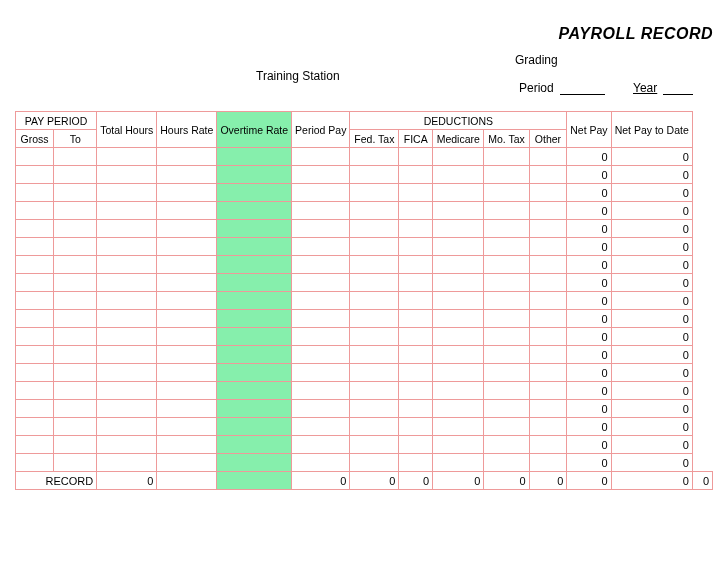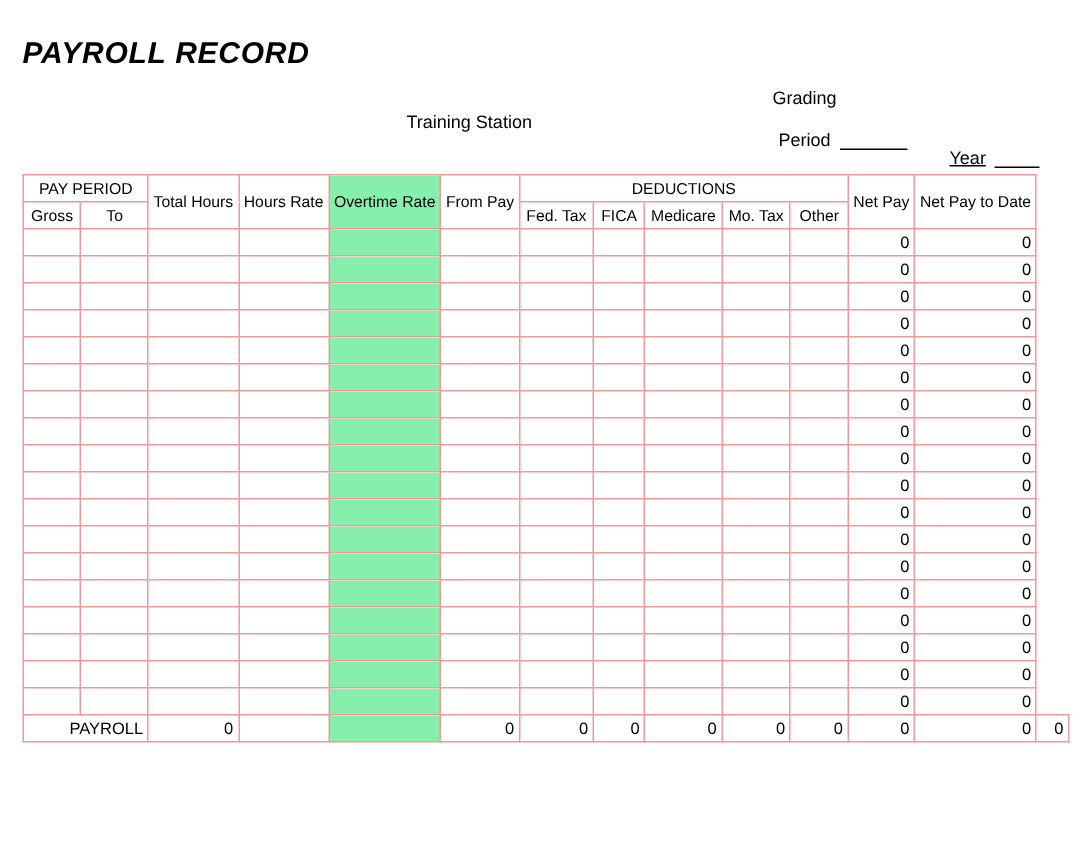--- a/index.html
+++ b/index.html
@@ -12,49 +12,50 @@
     color: #000000;
     width: 728px;
     height: 562px;
     overflow: hidden;
   }
   .page {
     padding: 25px 15px 15px 15px;
     position: relative;
   }
   .title {
-    font-size: 20px;
+    font-size: 16px;
     font-weight: bold;
     font-style: italic;
     letter-spacing: 0.5px;
     margin-bottom: 10px;
+    text-align: right;
   }
   .meta-rows {
     position: relative;
     height: 58px;
     font-size: 12px;
   }
   .meta-field {
     position: absolute;
     display: flex;
     align-items: flex-start;
     gap: 6px;
   }
   .meta-field .blank {
     border-bottom: 1px solid #000;
     height: 14px;
     display: inline-block;
   }
   .name-field  { left: 0px;   top: 28px; }
   .name-field .blank { width: 155px; }
-  .train-field { left: 256px; top: 16px; }
+  .train-field { left: 241px; top: 16px; }
   .grade-field { left: 500px; top: 0px; }
   .period-field{ left: 504px; top: 28px; }
   .period-field .blank { width: 45px; }
-  .year-field  { left: 618px; top: 40px; text-decoration: underline; }
+  .year-field  { left: 618px; top: 28px; text-decoration: underline; }
   .year-field .blank { width: 30px; }
 
   table.payroll {
     border-collapse: collapse;
     table-layout: fixed;
     margin-top: 0;
   }
   table.payroll th,
   table.payroll td {
     border: 1px solid #ee9a9a;
@@ -129,21 +130,21 @@
         <col class="c-net">
       <col class="c-netd">
         <col class="c-extra">
     </colgroup>
     <thead>
       <tr>
         <th colspan="2">PAY PERIOD</th>
         <th rowspan="2">Total Hours</th>
         <th rowspan="2">Hours Rate</th>
         <th rowspan="2" class="shaded">Overtime Rate</th>
-        <th rowspan="2">From Pay</th>
+        <th rowspan="2">Period Pay</th>
         <th colspan="5">DEDUCTIONS</th>
         <th rowspan="2">Net Pay</th>
         <th rowspan="2">Net Pay to Date</th>
         <th rowspan="2" class="noborder"></th>
       </tr>
       <tr>
         <th>Gross</th>
         <th>To</th>
         <th>Fed. Tax</th>
         <th>FICA</th>
@@ -437,21 +438,21 @@
           <td></td>
           <td></td>
           <td></td>
           <td class="num">0</td>
           <td class="num">0</td>
           <td class="noborder"></td>
         </tr>
       </tbody>
     <tfoot>
       <tr>
-        <td colspan="2" class="totals-label">PAYROLL</td>
+        <td colspan="2" class="totals-label">RECORD</td>
         <td class="num">0</td>
         <td></td>
         <td class="shaded"></td>
         <td class="num">0</td>
         <td class="num">0</td>
         <td class="num">0</td>
         <td class="num">0</td>
         <td class="num">0</td>
         <td class="num">0</td>
         <td class="num">0</td>

